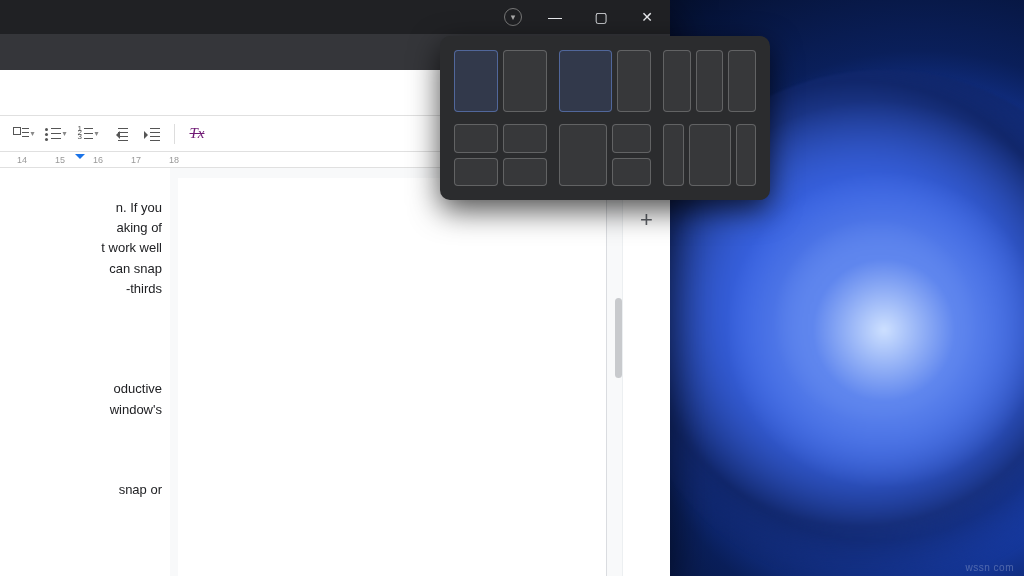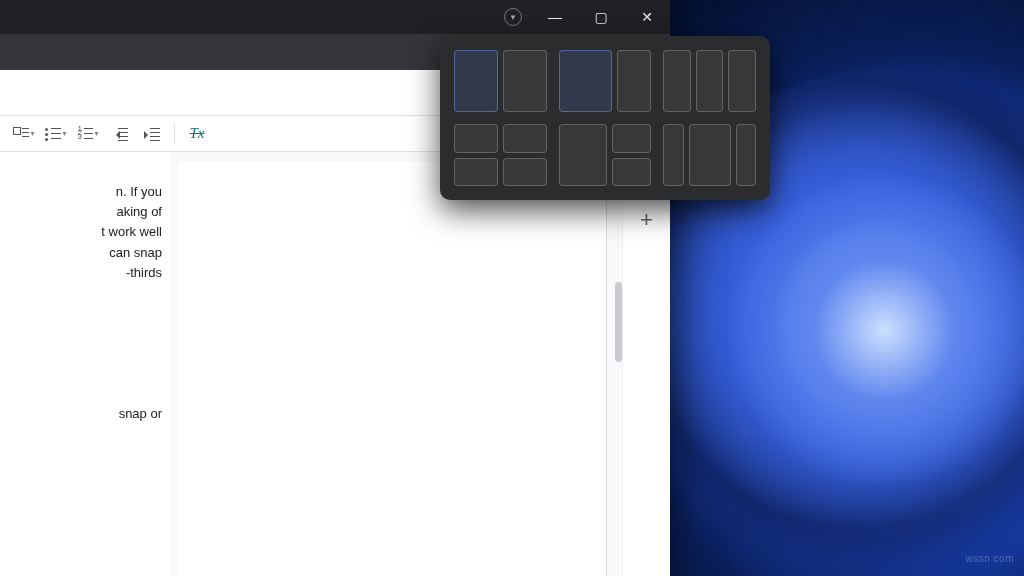--- a/index.html
+++ b/index.html
@@ -153,21 +153,21 @@
   .icon-bullets{position:relative;width:16px;height:16px;}
   .icon-bullets::before{content:"";position:absolute;left:0;top:2px;width:3px;height:3px;border-radius:50%;background:#555;box-shadow:0 5px 0 #555, 0 10px 0 #555;}
   .icon-bullets::after{content:"";position:absolute;left:6px;top:2px;right:0;height:1.5px;background:#555;box-shadow:0 5px 0 #555, 0 10px 0 #555;}
   .icon-num{position:relative;width:16px;height:16px;font-size:8px;line-height:4px;color:#555;}
   .icon-num::before{content:"1\A 2\A 3";white-space:pre;position:absolute;left:0;top:1px;}
   .icon-num::after{content:"";position:absolute;left:7px;top:2px;right:0;height:1.5px;background:#555;box-shadow:0 5px 0 #555, 0 10px 0 #555;}
   .icon-indent-dec,.icon-indent-inc{position:relative;width:16px;height:16px;}
   .icon-indent-dec::before,.icon-indent-inc::before{content:"";position:absolute;right:0;top:2px;width:10px;height:1.5px;background:#555;box-shadow:0 4px 0 #555,0 8px 0 #555,0 12px 0 #555;}
   .icon-indent-dec::after{content:"";position:absolute;left:0;top:5px;border:4px solid transparent;border-right-color:#555;}
   .icon-indent-inc::after{content:"";position:absolute;left:0;top:5px;border:4px solid transparent;border-left-color:#555;}
-  .icon-clear{font-style:italic;font-family:serif;font-size:15px;text-decoration:line-through;color:#0f766e;}
+  .icon-clear{font-style:italic;font-family:serif;font-size:15px;text-decoration:line-through;color:#701a75;}
   .dd{font-size:8px;color:#888;margin-left:1px;}
 
   .ruler {
     height:16px;
     background:#fff;
     border-bottom:1px solid #e0e0e0;
     font-size:9px;
     color:#999;
     display:flex;
     align-items:center;
@@ -261,21 +261,21 @@
   }
   .layout .z.hl {
     background:rgba(100,140,255,0.14);
     border-color:rgba(120,160,255,0.45);
   }
   .layout.col { flex-direction:column; }
   .layout .row{display:flex;gap:5px;flex:1;}
 
   .watermark {
     position:absolute;
-    right:10px;bottom:12px;
+    right:10px;bottom:3px;
     font-size:10px;
     color:rgba(255,255,255,0.25);
     z-index:100;
     letter-spacing:0.5px;
   }
 </style>
 </head>
 <body>
 
 <div class="wallpaper">
@@ -322,29 +322,39 @@
           </div>
         <div class="tb-btn">
             <span class="icon-indent-inc"></span>
           </div>
         <div class="tb-sep"></div>
         <div class="tb-btn">
             <span class="icon-clear">Tx</span>
           </div>
       </div>
 
+      <div class="ruler">
+        <span class="ruler-num">14</span>
+        <span class="ruler-num">15</span>
+        <span class="ruler-num">16</span>
+        <span class="ruler-num">17</span>
+        <span class="ruler-num">18</span>
+        <div class="ruler-marker"></div>
+      </div>
 
       <div class="page-area">
         <div class="doc-content">
           <div>n. If you
 aking of
 t work well
 can snap
 -thirds</div>
           <br><br>
+          <div>oductive
+window's</div>
           <br>
           <div>snap or</div>
         </div>
         <div class="page-edge"></div>
         <div class="vscroll">
           <div class="vscroll-thumb"></div>
         </div>
       </div>
 
     </div>

